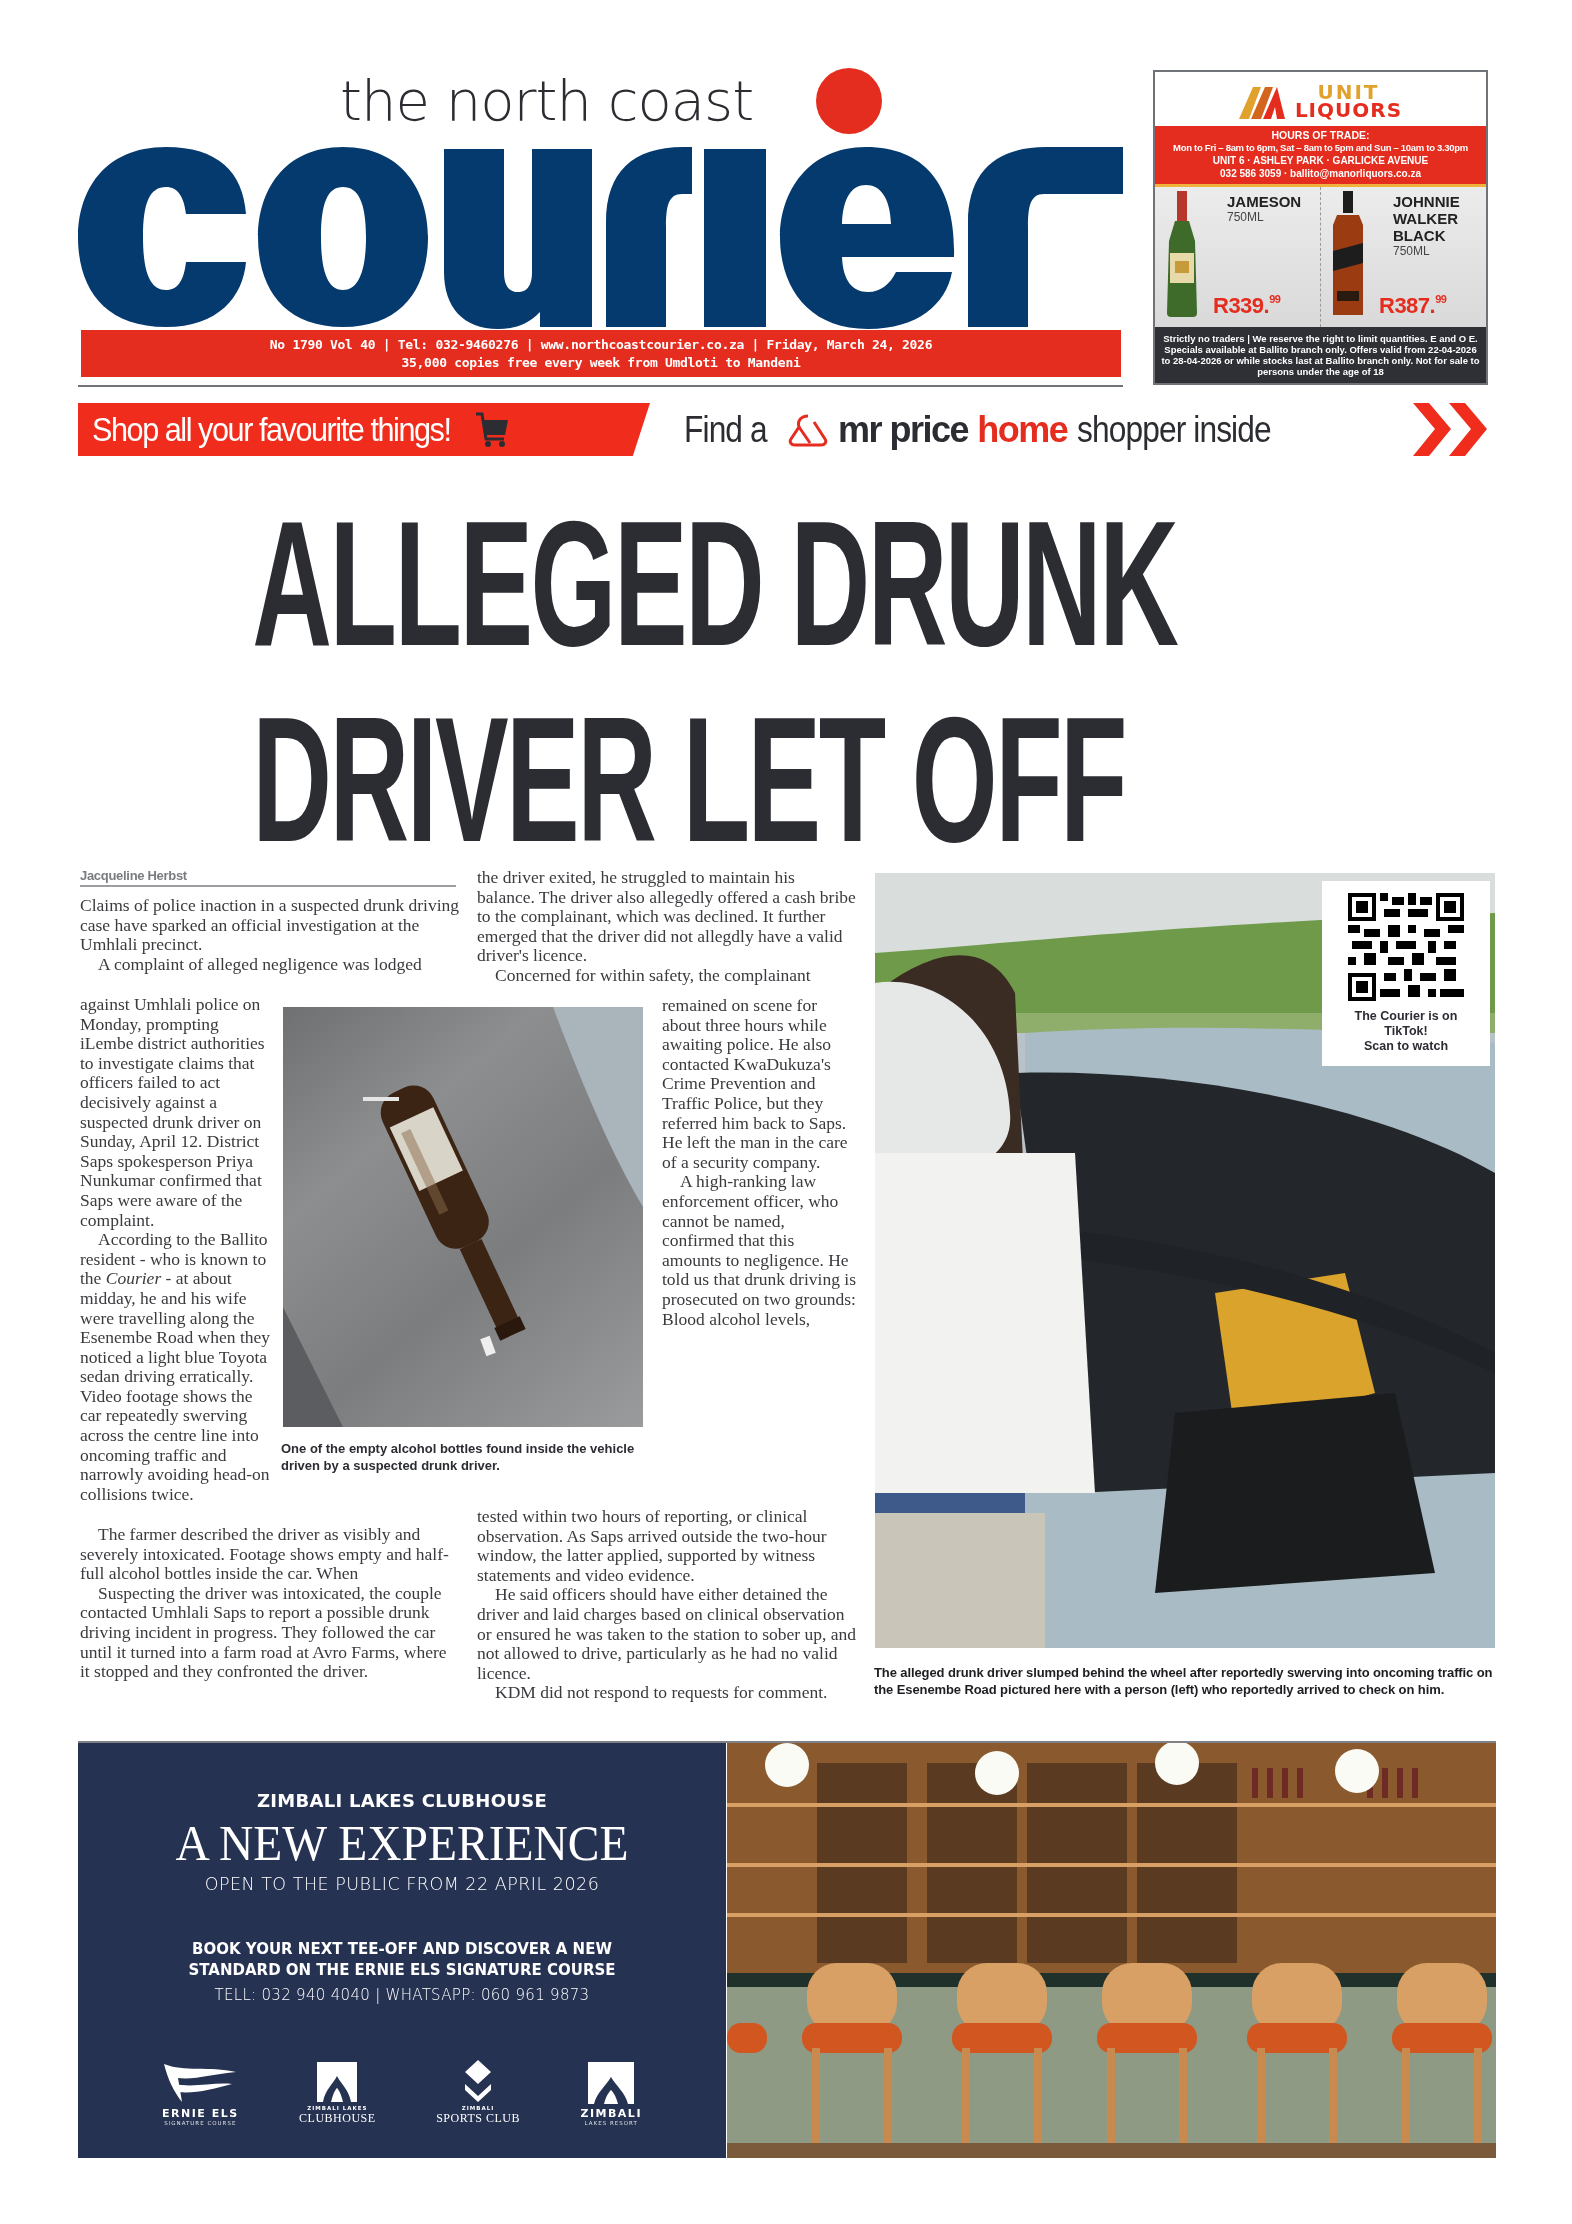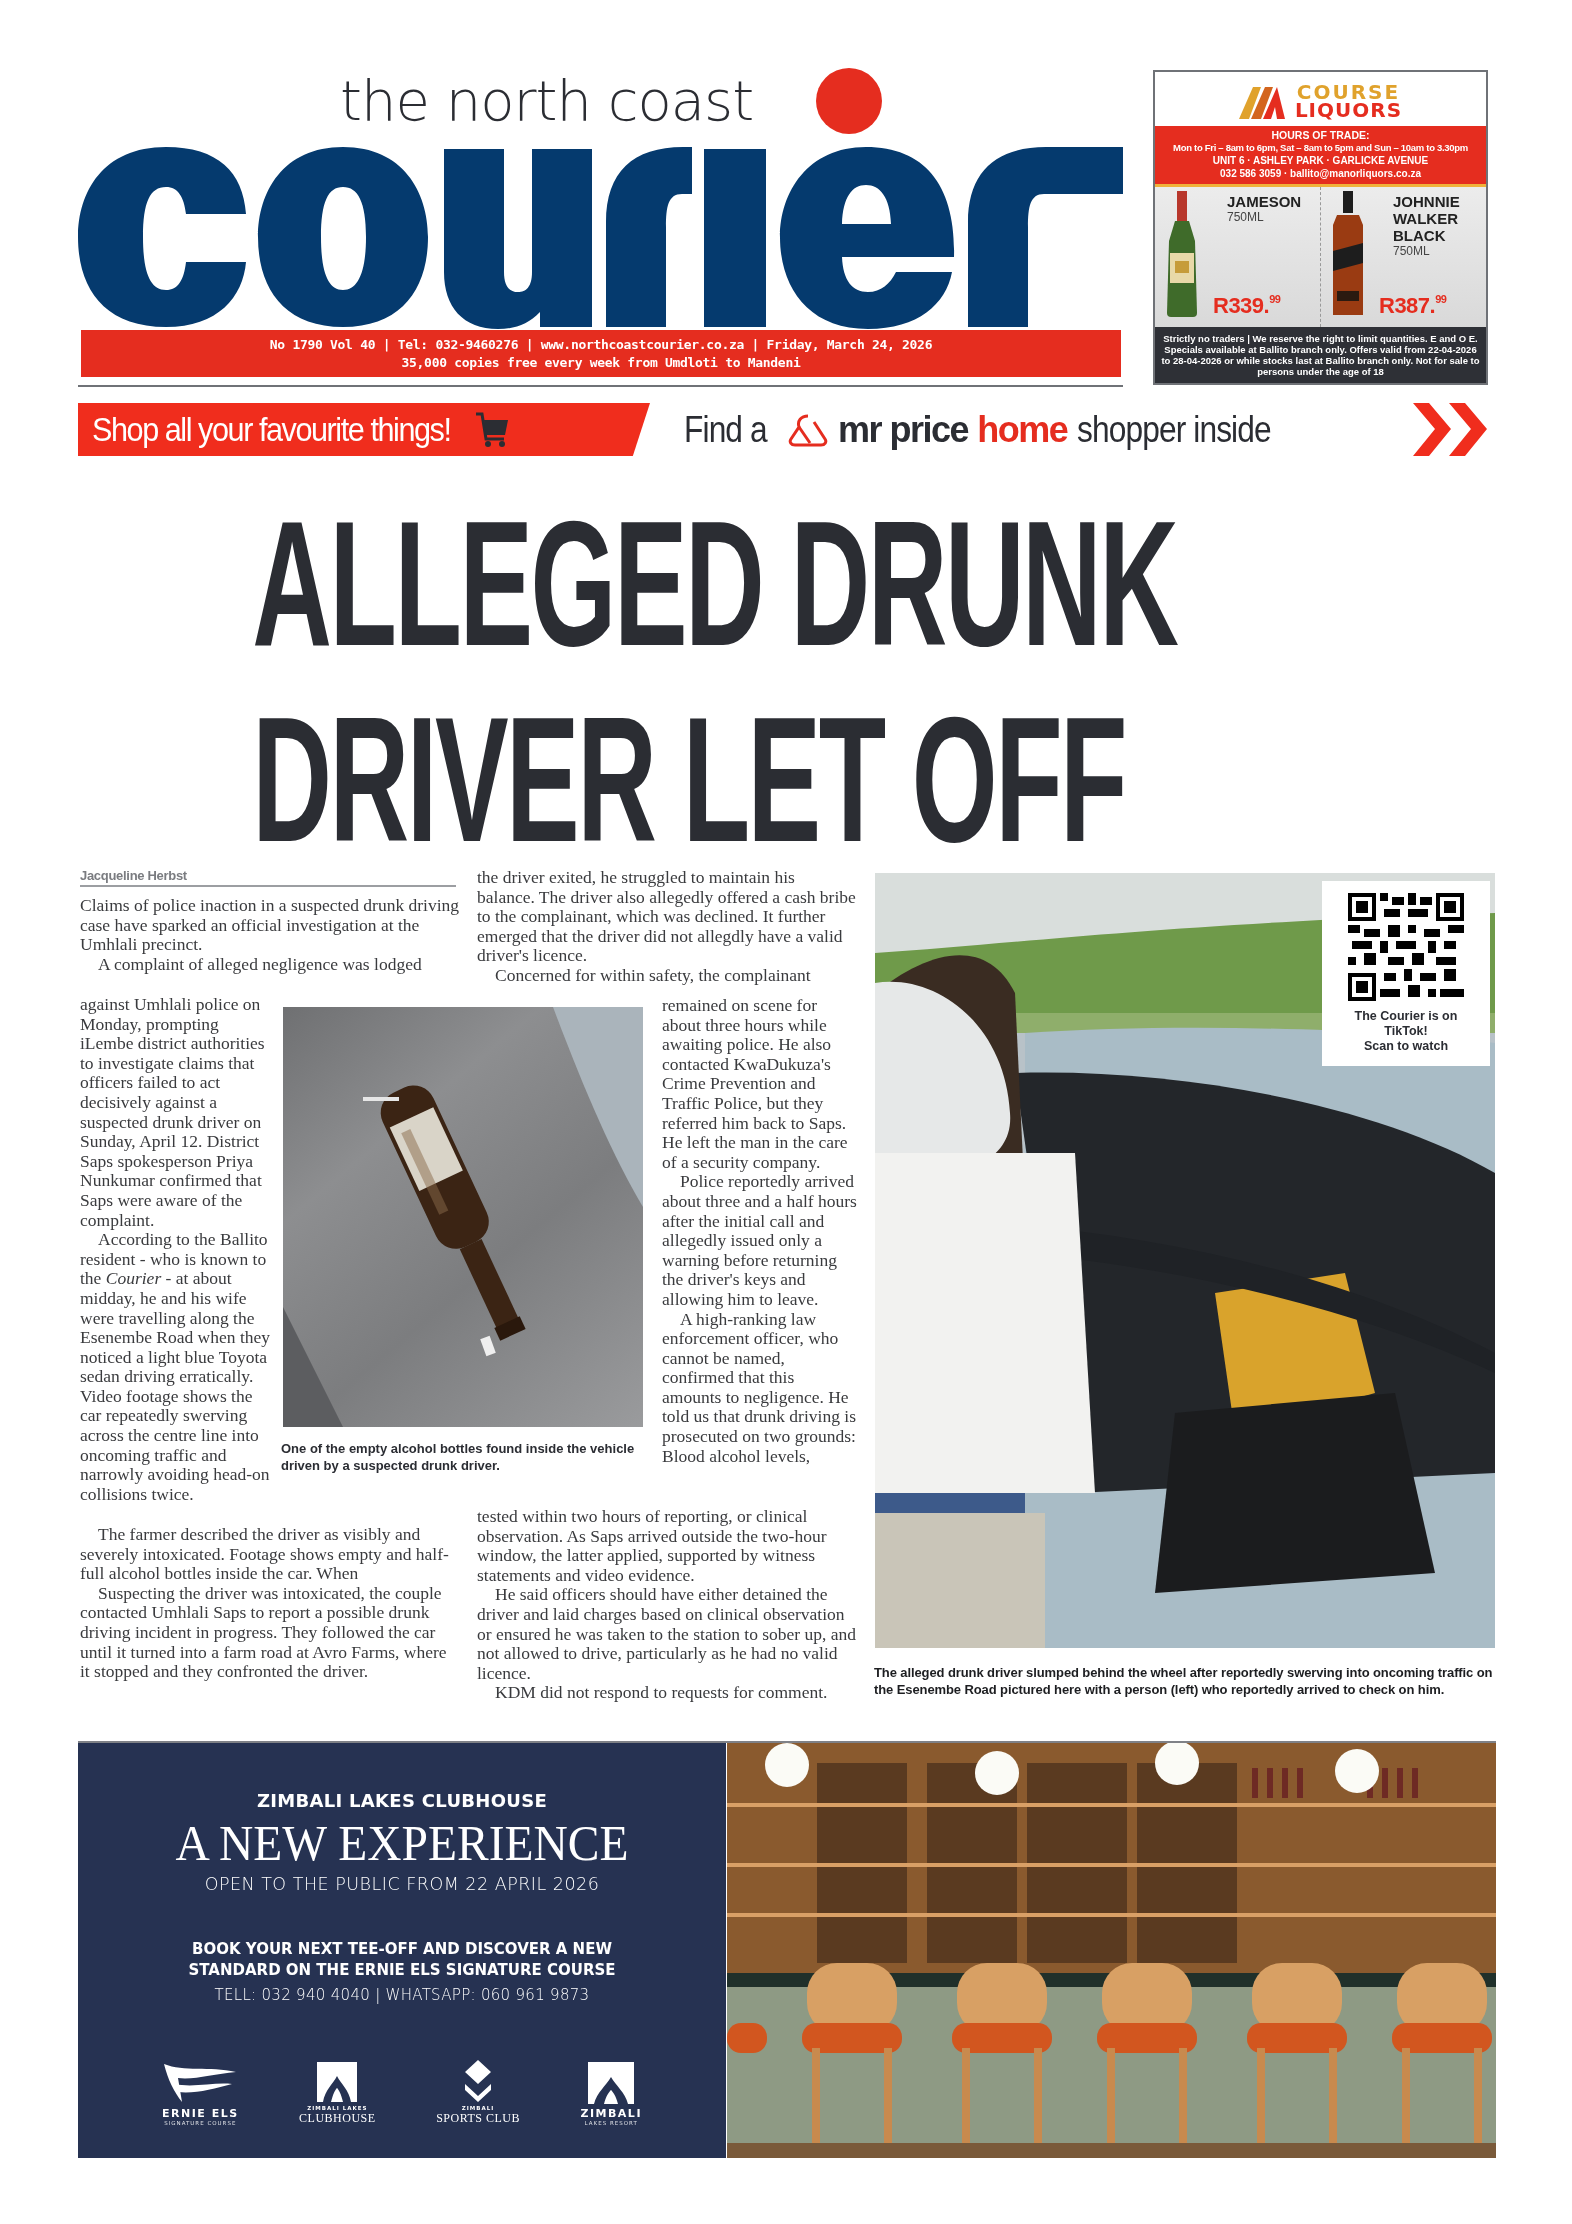--- a/index.html
+++ b/index.html
@@ -130,21 +130,21 @@
 </div>
 
 <div class="ad-liquor">
   <div class="al-logo">
     <svg class="m-mark" viewBox="0 0 48 36">
       <polygon points="0,36 14,4 22,4 10,36" fill="#e0a22c"></polygon>
       <polygon points="12,36 26,4 34,4 22,36" fill="#d3651e"></polygon>
       <polygon points="24,36 38,4 46,36 38,36 36,24 32,36" fill="#e52d1f"></polygon>
     </svg>
     <div class="al-brand">
-      <div class="l1">COURSE</div>
+      <div class="l1">UNIT</div>
       <div class="l2">LIQUORS</div>
     </div>
   </div>
   <div class="al-red">
     <div class="hot">HOURS OF TRADE:</div>
     <div class="hrs">Mon to Fri – 8am to 6pm, Sat – 8am to 5pm and Sun – 10am to 3.30pm</div>
     <div class="addr">UNIT 6 · ASHLEY PARK · GARLICKE AVENUE</div>
     <div class="addr">032 586 3059 · ballito@manorliquors.co.za</div>
   </div>
   <div class="al-products">
@@ -218,21 +218,20 @@
   <p>The farmer described the driver as visibly and severely intoxicated. Footage shows empty and half-full alcohol bottles inside the car. When</p>
   <p>Suspecting the driver was intoxicated, the couple contacted Umhlali Saps to report a possible drunk driving incident in progress. They followed the car until it turned into a farm road at Avro Farms, where it stopped and they confronted the driver.</p>
 </div>
 
 <div class="body-text col2-top">
   <p class="first">the driver exited, he struggled to maintain his balance. The driver also allegedly offered a cash bribe to the complainant, which was declined. It further emerged that the driver did not allegdly have a valid driver's licence.</p>
   <p>Concerned for within safety, the complainant</p>
 </div>
 <div class="body-text col2-narrow">
   <p class="first">remained on scene for about three hours while awaiting police. He also contacted KwaDukuza's Crime Prevention and Traffic Police, but they referred him back to Saps. He left the man in the care of a security company.</p>
-  <p>Police reportedly arrived about three and a half hours after the initial call and allegedly issued only a warning before returning the driver's keys and allowing him to leave.</p>
   <p>A high-ranking law enforcement officer, who cannot be named, confirmed that this amounts to negligence. He told us that drunk driving is prosecuted on two grounds:</p>
   <p class="first">Blood alcohol levels,</p>
 </div>
 <div class="body-text col2-bottom">
   <p class="first">tested within two hours of reporting, or clinical observation. As Saps arrived outside the two-hour window, the latter applied, supported by witness statements and video evidence.</p>
   <p>He said officers should have either detained the driver and laid charges based on clinical observation or ensured he was taken to the station to sober up, and not allowed to drive, particularly as he had no valid licence.</p>
   <p>KDM did not respond to requests for comment.</p>
 </div>
 
 <div class="photo-bottle">

